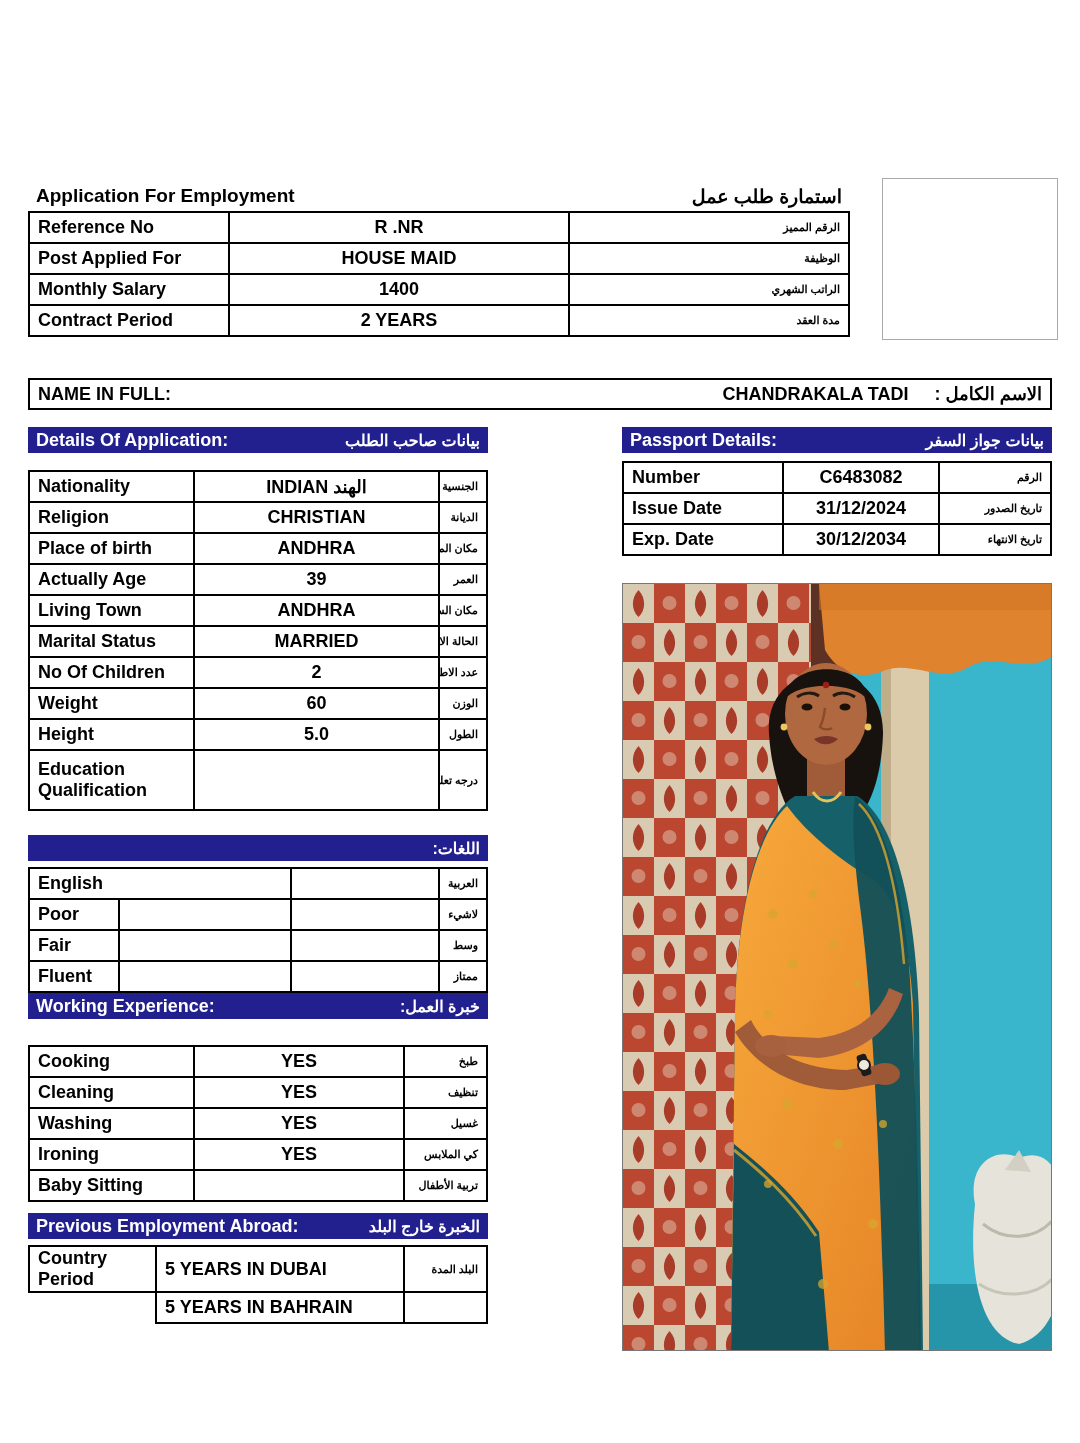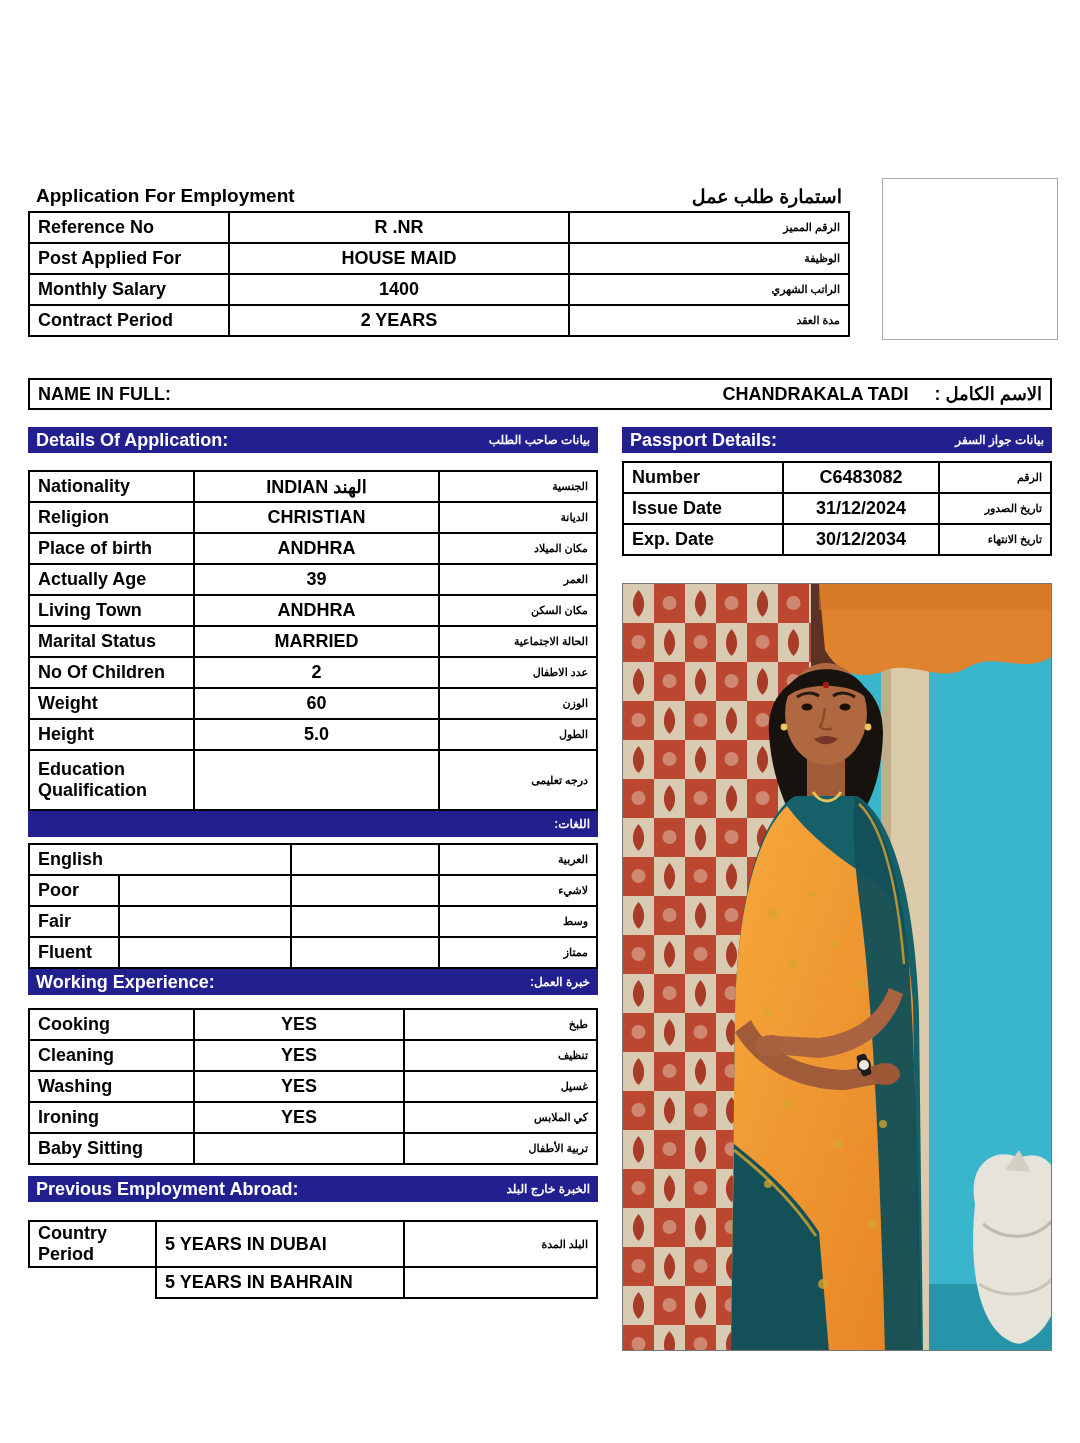--- a/index.html
+++ b/index.html
@@ -36,38 +36,38 @@
 
   
   .name-row {
     position:absolute; top:378px; left:28px; width:1024px; height:32px;
     border:2px solid var(--border-c,#000); display:flex; align-items:center;
     font-weight:700; font-size:18px; padding:0 8px;
   }
   .nm-right { margin-left:auto; display:flex; align-items:center; gap:26px; }
 
   
-  .left-col  { position:absolute; top:427px; left:28px;  width:570px; }
+  .left-col  { position:absolute; top:427px; left:28px;  width:460px; }
   .right-col { position:absolute; top:427px; left:622px; width:430px; }
 
   .section-bar {
     background:var(--navy,#221f8f); color:#fff; font-weight:700; font-size:18px;
     height:26px; display:flex; justify-content:space-between; align-items:center;
     padding:0 8px;
   }
-  .section-bar .bar-ar { font-size:12px; direction:rtl; }
+  .section-bar .bar-ar { font-size:16px; direction:rtl; }
   .section-bar.bar-right { justify-content:flex-end; }
 
   .details-table { margin-top:17px; }
-  .lang-bar     { margin-top:0; }
+  .lang-bar     { margin-top:24px; }
   .lang-table   { margin-top:6px;padding-left:24px; }
   .work-bar     { }
-  .work-table   { margin-top:13px; }
+  .work-table   { margin-top:26px; }
   .prev-bar     { margin-top:11px; }
-  .prev-table   { margin-top:18px; }
+  .prev-table   { margin-top:6px; }
   .passport-table { margin-top:8px; }
 
   
   .c-200{width:200px} .c-340{width:340px}
   .c-165{width:165px} .c-245{width:245px}
   .c-90{width:90px}  .c-172{width:172px} .c-148{width:148px}
   .c-210{width:210px}
   .c-127{width:127px} .c-248{width:248px}
   .c-160{width:160px} .c-156{width:156px}
 

